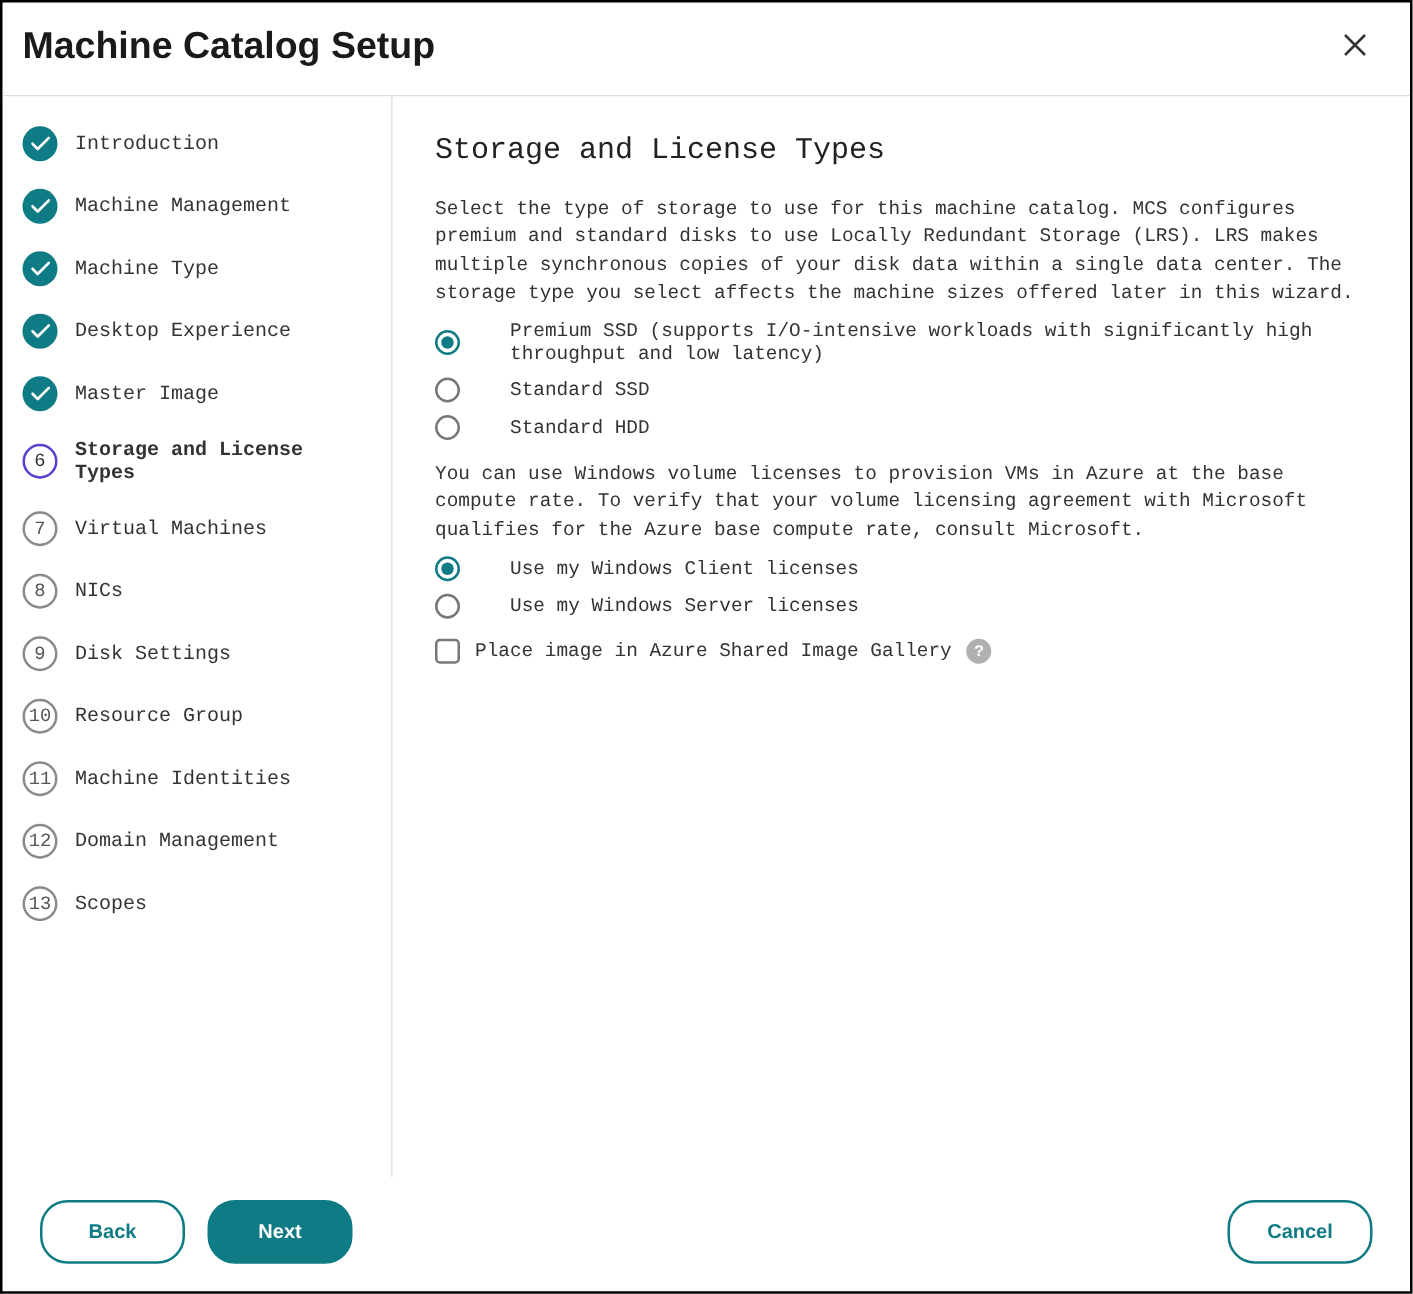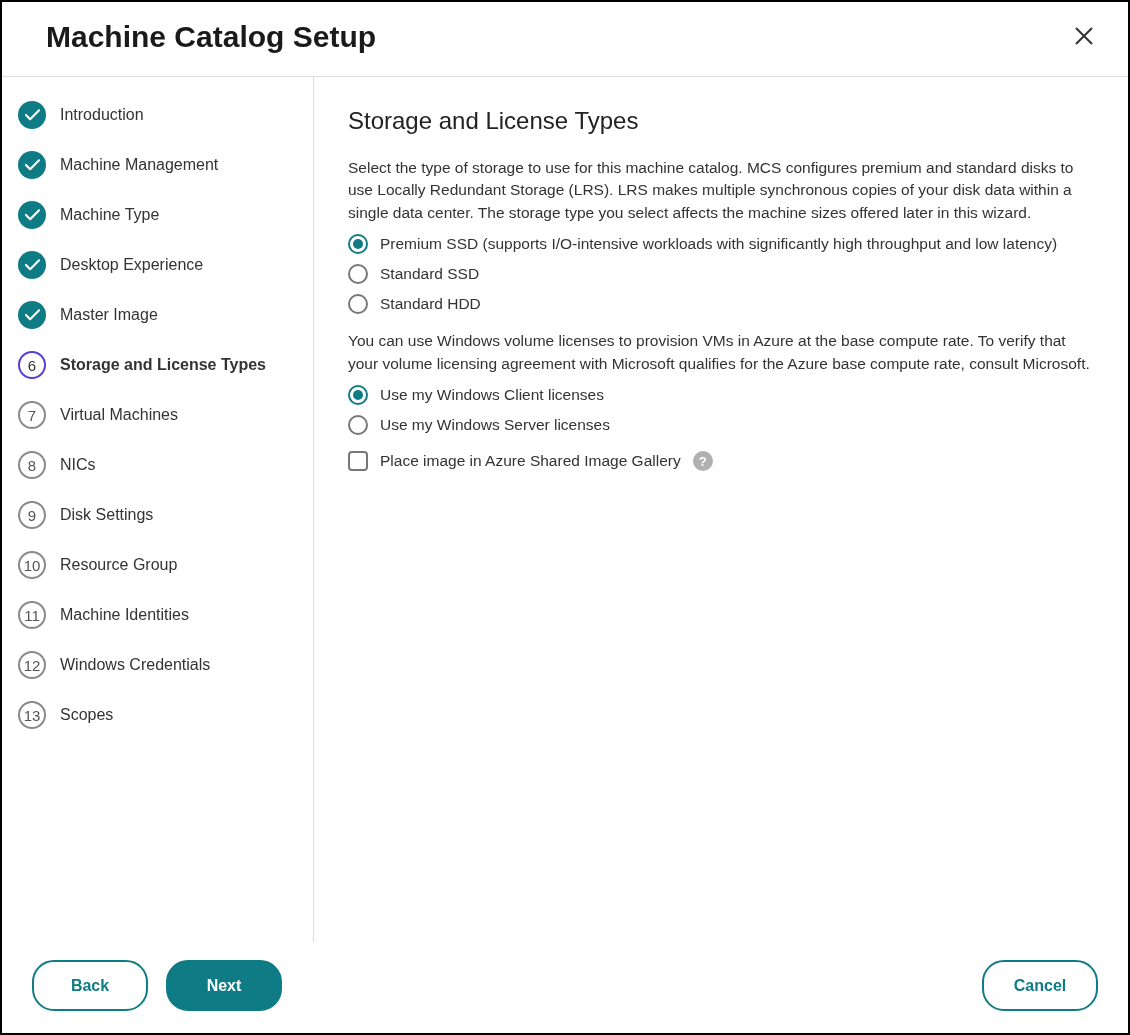--- a/index.html
+++ b/index.html
@@ -10,40 +10,41 @@
       width: 1130px;
       height: 1035px;
       border: 2px solid #000;
       display: flex;
       flex-direction: column;
     }
     .header {
       display: flex;
       justify-content: space-between;
       align-items: center;
-      padding: 18px 28px 22px 44px;
+      padding: 18px 28px 22px 16px;
       border-bottom: 1px solid #ddd;
     }
     .header h1 {
       font-size: 30px;
       font-weight: 700;
       color: #1a1a1a;
     }
     .close-btn {
       font-size: 26px;
       font-weight: 300;
       color: #333;
       cursor: pointer;
       padding: 0 6px;
       line-height: 1;
     }
     .body {
       display: flex;
       flex: 1;
       overflow: hidden;
+      font-family: Liberation Mono, monospace;
     }
     .sidebar {
       width: 312px;
       border-right: 1px solid #ddd;
       padding: 24px 16px 16px 16px;
     }
     .step {
       display: flex;
       align-items: center;
       margin-bottom: 22px;
@@ -98,20 +99,21 @@
       line-height: 1.45;
       color: #333;
       margin-bottom: 10px;
     }
     .radio-group { margin: 6px 0 16px 0; }
     .radio-row {
       display: flex;
       align-items: center;
       margin: 10px 0;
       cursor: pointer;
+      gap: 28px;
     }
     .radio {
       width: 20px;
       height: 20px;
       border: 2px solid #777;
       border-radius: 50%;
       margin-right: 12px;
       flex-shrink: 0;
       display: flex;
       align-items: center;
@@ -259,21 +261,21 @@
       <div class="step">
         <div class="step-icon upcoming">10</div>
         <span class="step-label">Resource Group</span>
       </div>
       <div class="step">
         <div class="step-icon upcoming">11</div>
         <span class="step-label">Machine Identities</span>
       </div>
       <div class="step">
         <div class="step-icon upcoming">12</div>
-        <span class="step-label">Windows Credentials</span>
+        <span class="step-label">Domain Management</span>
       </div>
       <div class="step">
         <div class="step-icon upcoming">13</div>
         <span class="step-label">Scopes</span>
       </div>
     </div>
 
   <div class="content">
     <h2>Storage and License Types</h2>
     <p>Select the type of storage to use for this machine catalog. MCS configures premium and standard disks to use Locally Redundant Storage (LRS). LRS makes multiple synchronous copies of your disk data within a single data center. The storage type you select affects the machine sizes offered later in this wizard.</p>

